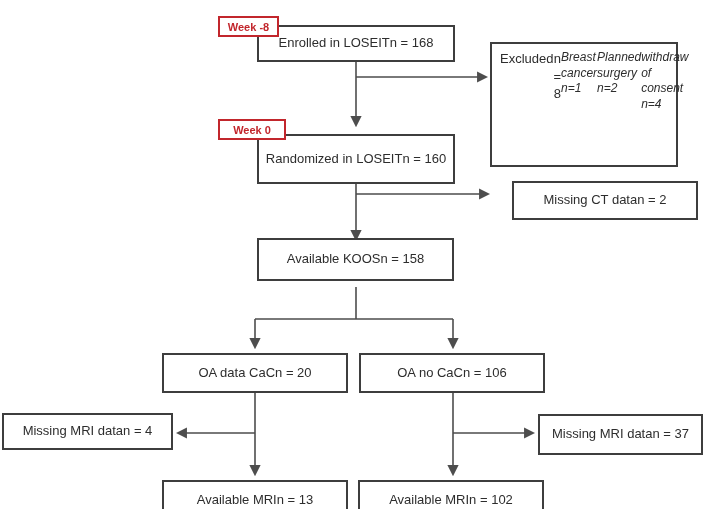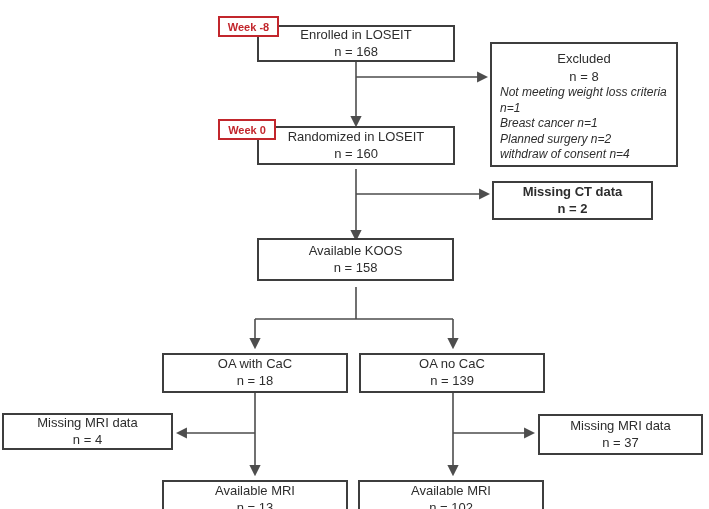--- a/index.html
+++ b/index.html
@@ -11,21 +11,21 @@
     overflow:hidden;
     margin-top:12px;
   }
   .lines{position:absolute;left:0;top:0;z-index:1;}
   .box{
     position:absolute;
     box-sizing:border-box;
     background:#ffffff;
     border:2px solid #3e3e3e;
     color:#2d2d2d;
-    display:flex;flex-direction:column;
+    display:flex;flex-direction:row;
     justify-content:center;align-items:center;
     text-align:center;
     font-size:13px;line-height:1.3;
     z-index:2;
   }
   .box .title{white-space:nowrap;}
   .box .count{white-space:nowrap;}
   .excluded-box{
     justify-content:flex-start;
     align-items:stretch;
@@ -77,59 +77,58 @@
       <path d="M255,381 L255,462" marker-end="url(#ah)"></path>
       <path d="M255,421 L178,421" marker-end="url(#ah)"></path>
 
       <path d="M453,381 L453,462" marker-end="url(#ah)"></path>
       <path d="M453,421 L533,421" marker-end="url(#ah)"></path>
     </g>
   </svg>
 
   <div class="week-label" style="left:218px;top:4px;width:61px;height:21px;">Week -8</div>
 
-  <div class="week-label" style="left:218px;top:107px;width:58px;height:21px;">Week 0</div>
+  <div class="week-label" style="left:218px;top:107px;width:68px;height:21px;">Week 0</div>
 
   <div class="box" style="left:257px;top:13px;width:198px;height:37px;">
     <div class="title">Enrolled in LOSEIT</div>
     <div class="count">n = 168</div>
   </div>
 
   <div class="box excluded-box" style="left:490px;top:30px;width:188px;height:125px;">
     <div class="center">Excluded</div>
     <div class="center">n = 8</div>
-    <div class="reason">Not meeting weight loss criteria n=1</div>
     <div class="reason">Breast cancer n=1</div>
     <div class="reason">Planned surgery n=2</div>
     <div class="reason">withdraw of consent n=4</div>
   </div>
 
-  <div class="box" style="left:257px;top:114px;width:198px;height:39px;">
+  <div class="box" style="left:257px;top:122px;width:198px;height:50px;">
     <div class="title">Randomized in LOSEIT</div>
     <div class="count">n = 160</div>
   </div>
 
-  <div class="box" style="left:492px;top:169px;width:161px;height:39px;font-weight:bold;">
+  <div class="box" style="left:512px;top:169px;width:186px;height:39px;">
     <div class="title">Missing CT data</div>
     <div class="count">n = 2</div>
   </div>
 
   <div class="box" style="left:257px;top:226px;width:197px;height:43px;">
     <div class="title">Available KOOS</div>
     <div class="count">n = 158</div>
   </div>
 
   <div class="box" style="left:162px;top:341px;width:186px;height:40px;">
-    <div class="title">OA with CaC</div>
-    <div class="count">n = 18</div>
+    <div class="title">OA data CaC</div>
+    <div class="count">n = 20</div>
   </div>
 
   <div class="box" style="left:359px;top:341px;width:186px;height:40px;">
     <div class="title">OA no CaC</div>
-    <div class="count">n = 139</div>
+    <div class="count">n = 106</div>
   </div>
 
   <div class="box" style="left:2px;top:401px;width:171px;height:37px;">
     <div class="title">Missing MRI data</div>
     <div class="count">n = 4</div>
   </div>
 
   <div class="box" style="left:538px;top:402px;width:165px;height:41px;">
     <div class="title">Missing MRI data</div>
     <div class="count">n = 37</div>

